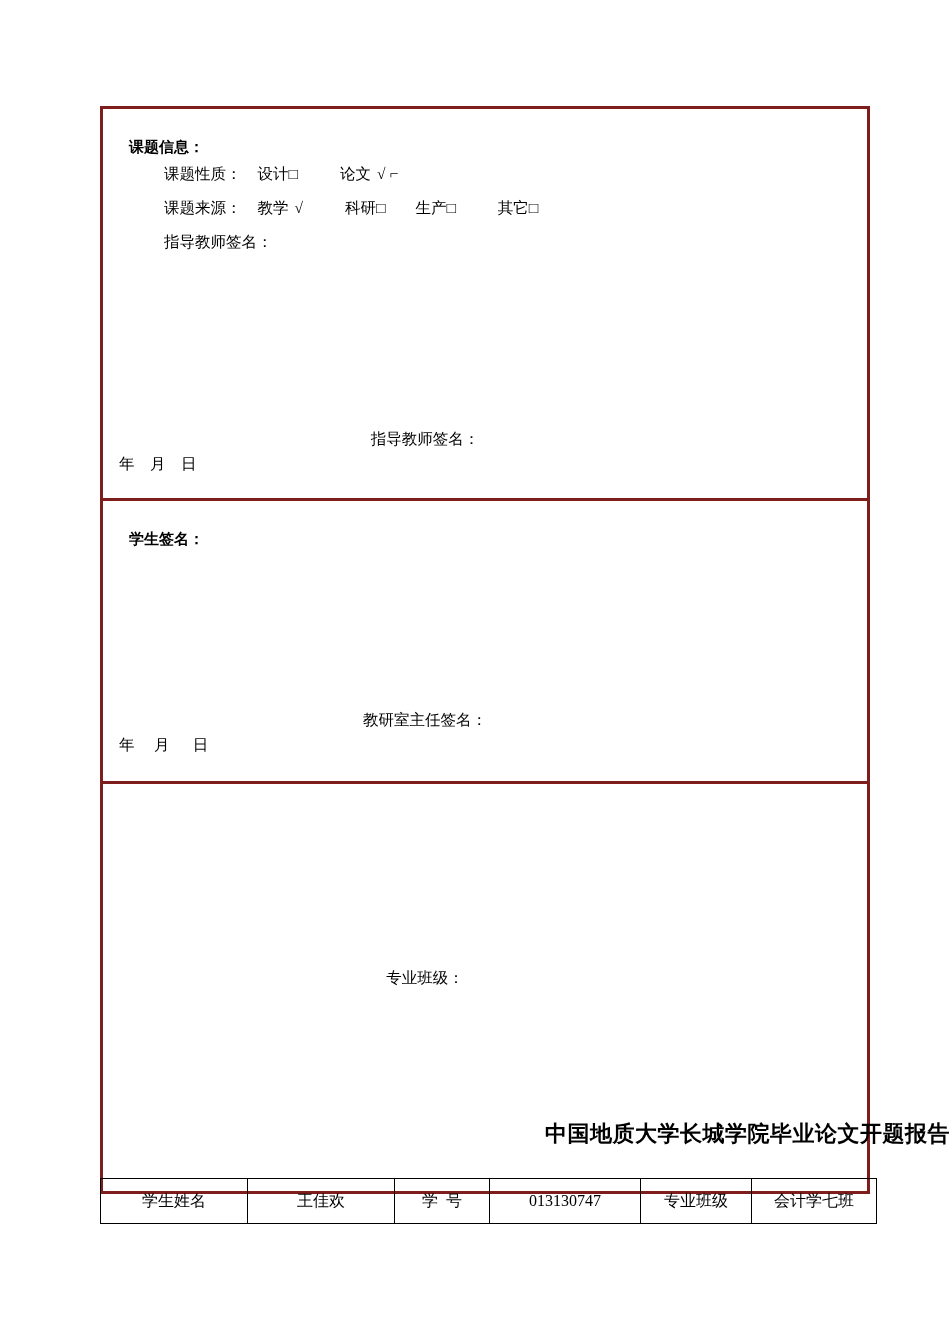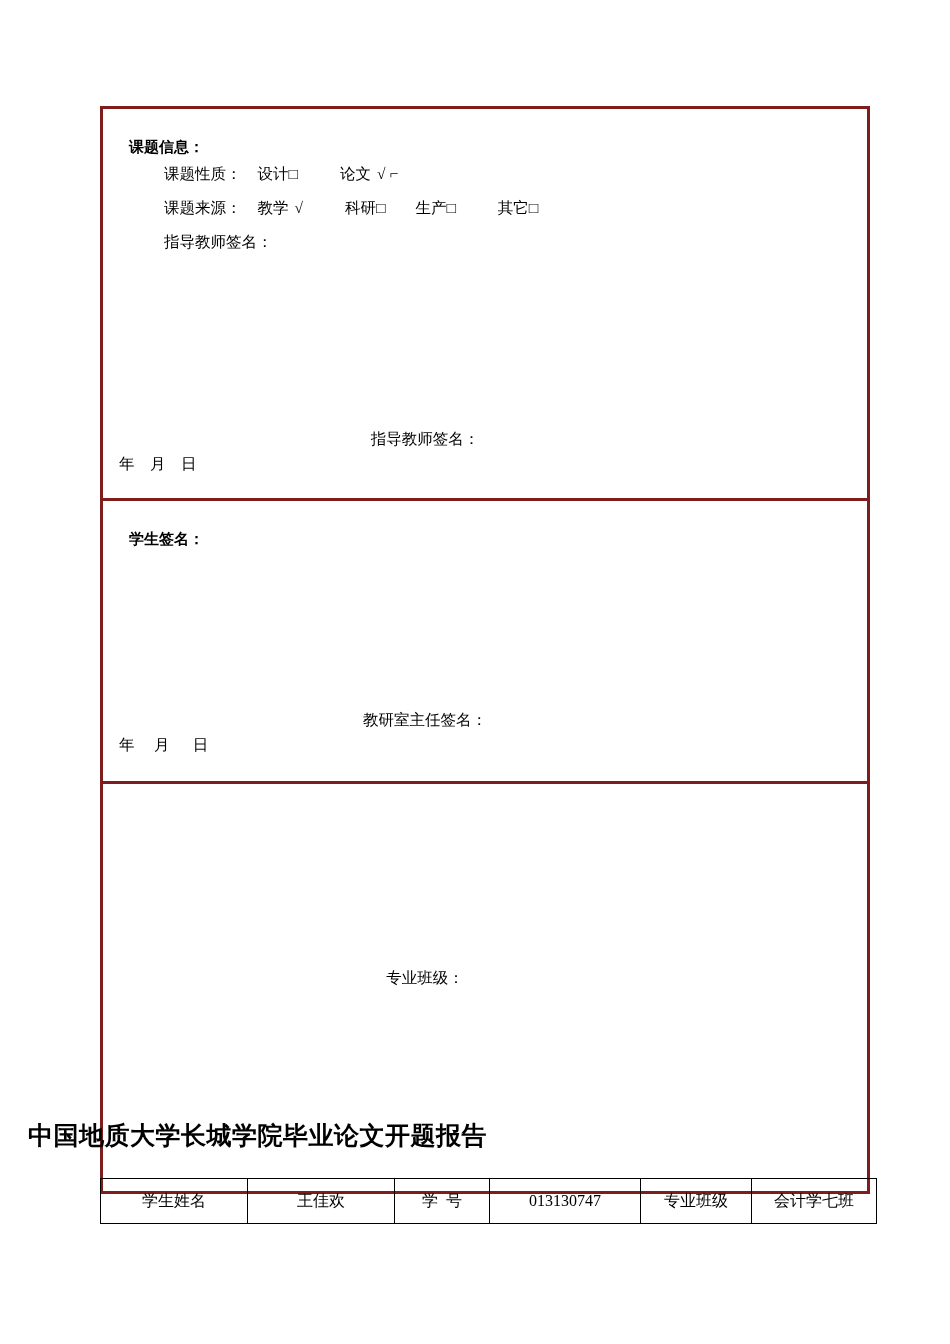--- a/index.html
+++ b/index.html
@@ -93,24 +93,24 @@
     padding-right: 120px;
     white-space: pre;
   }
 
   
   .doc-title {
     position: absolute;
     left: 0;
     right: 0;
     top: 1119px;
-    text-align: left;
+    text-align: right;
     font-family: "Liberation Sans", "DejaVu Sans", sans-serif;
     font-weight: bold;
-    font-size: 25px;
+    font-size: 22px;
     letter-spacing: 0.5px;
     padding-left: 28px;
   }
 
   
   .info-table {
     position: absolute;
     left: 100px;
     top: 1178px;
     width: 758px;

